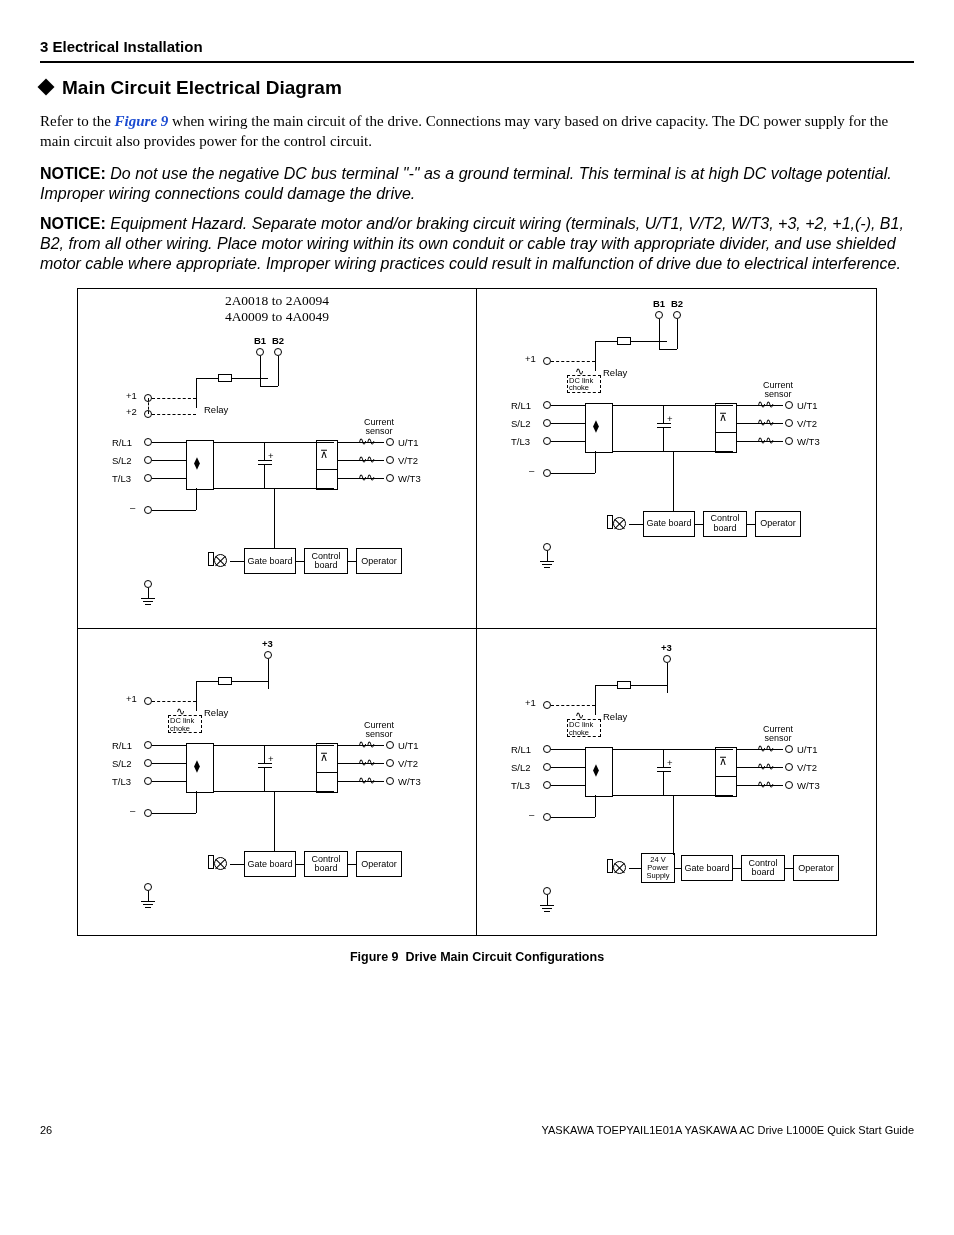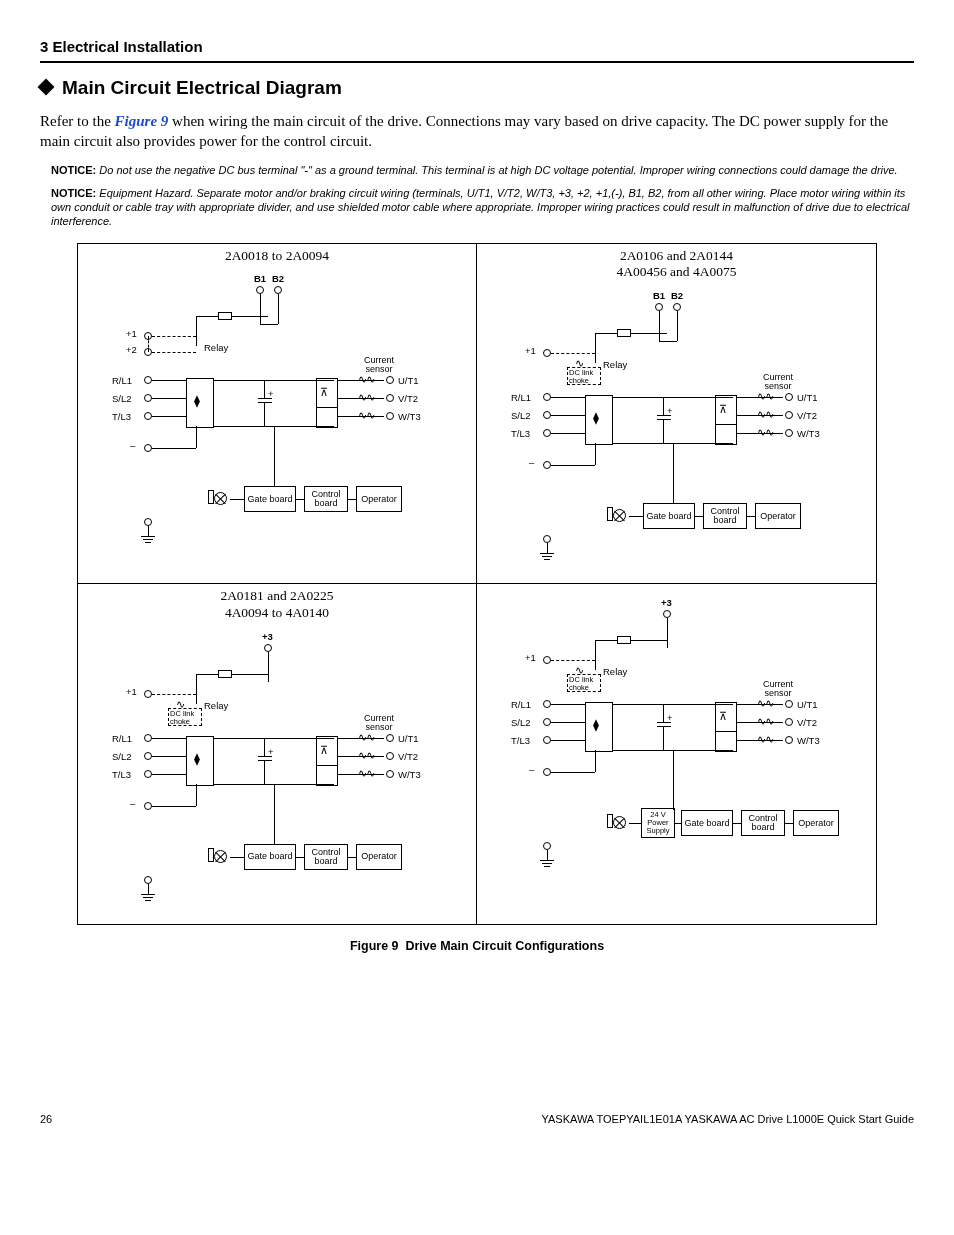--- a/index.html
+++ b/index.html
@@ -31,25 +31,24 @@
   .h2 {
     font-family: Arial, Helvetica, sans-serif;
     font-weight: bold;
     font-size: 19px;
     margin-bottom: 12px;
   }
   .para { margin-bottom: 12px; line-height: 1.35; }
   .figlink { color: #1b4bd1; font-style: italic; font-weight: bold; }
   .notice {
     font-family: Arial, Helvetica, sans-serif;
-    font-size: 11px;
+    font-size: 16px;
     font-style: italic;
     line-height: 1.25;
     margin-bottom: 10px;
-    margin-left: 11px;
   }
   .notice b { font-style: normal; }
 
   
   .fig-wrap {
     border: 1px solid #000;
     width: 800px;
     margin: 14px auto 8px auto;
   }
   .fig-row { display: flex; }
@@ -163,20 +162,21 @@
 
 <div class="notice">
   <b>NOTICE:</b><span> Equipment Hazard. Separate motor and/or braking circuit wiring (terminals, U/T1, V/T2, W/T3, +3, +2, +1,(-), B1, B2, from all other wiring. Place motor wiring within its own conduit or cable tray with appropriate divider, and use shielded motor cable where appropriate. Improper wiring practices could result in malfunction of drive due to electrical interference.</span>
 </div>
 
 <div class="fig-wrap">
   <div class="fig-row">
     <div class="fig-cell">
         <div class="model-lines">
           <div>2A0018 to 2A0094</div>
+          <div>4A0009 to 4A0049</div>
         </div>
         <div class="circuit">
           <div class="lbl" style="left:168px;top:5px;font-weight:bold">B1</div>
           <div class="lbl" style="left:186px;top:5px;font-weight:bold">B2</div>
           <div class="term" style="left:170px;top:18px"></div>
           <div class="term" style="left:188px;top:18px"></div>
           <div class="vline" style="left:174px;top:26px;height:30px"></div>
           <div class="vline" style="left:192px;top:26px;height:30px"></div>
           <div class="hline" style="left:174px;top:56px;width:18px"></div>
           <div class="hline" style="left:110px;top:48px;width:22px"></div>
@@ -245,24 +245,20 @@
           <div class="hline" style="left:144px;top:231px;width:14px"></div>
           <div class="box" style="left:158px;top:218px;width:52px;height:26px">Gate board</div>
           <div class="hline" style="left:210px;top:231px;width:8px"></div>
           <div class="box" style="left:218px;top:218px;width:44px;height:26px">Control<br>board</div>
           <div class="hline" style="left:262px;top:231px;width:8px"></div>
           <div class="box" style="left:270px;top:218px;width:46px;height:26px">Operator</div>
           <div class="vline" style="left:188px;top:158px;height:60px"></div>
         </div>
       </div>
     <div class="fig-cell">
-        <div class="model-lines">
-          <div>2A0106 and 2A0144</div>
-          <div>4A00456 and 4A0075</div>
-        </div>
         <div class="circuit">
           <div class="lbl" style="left:168px;top:5px;font-weight:bold">B1</div>
           <div class="lbl" style="left:186px;top:5px;font-weight:bold">B2</div>
           <div class="term" style="left:170px;top:18px"></div>
           <div class="term" style="left:188px;top:18px"></div>
           <div class="vline" style="left:174px;top:26px;height:30px"></div>
           <div class="vline" style="left:192px;top:26px;height:30px"></div>
           <div class="hline" style="left:174px;top:56px;width:18px"></div>
           <div class="hline" style="left:110px;top:48px;width:22px"></div>
           <div class="box" style="left:132px;top:44px;width:14px;height:8px;border:1px solid #000"></div>
@@ -331,24 +327,20 @@
           <div class="hline" style="left:210px;top:231px;width:8px"></div>
           <div class="box" style="left:218px;top:218px;width:44px;height:26px">Control<br>board</div>
           <div class="hline" style="left:262px;top:231px;width:8px"></div>
           <div class="box" style="left:270px;top:218px;width:46px;height:26px">Operator</div>
           <div class="vline" style="left:188px;top:158px;height:60px"></div>
         </div>
       </div>
   </div>
   <div class="fig-row">
     <div class="fig-cell">
-        <div class="model-lines">
-          <div>2A0181 and 2A0225</div>
-          <div>4A0094 to 4A0140</div>
-        </div>
         <div class="circuit">
           <div class="lbl" style="left:176px;top:5px;font-weight:bold">+3</div>
           <div class="term" style="left:178px;top:18px"></div>
           <div class="vline" style="left:182px;top:26px;height:30px"></div>
           <div class="hline" style="left:110px;top:48px;width:22px"></div>
           <div class="box" style="left:132px;top:44px;width:14px;height:8px;border:1px solid #000"></div>
           <div class="hline" style="left:146px;top:48px;width:36px"></div>
           <div class="vline" style="left:110px;top:48px;height:30px"></div>
           <div class="lbl" style="left:40px;top:60px">+1</div>
           <div class="term" style="left:58px;top:64px"></div>

